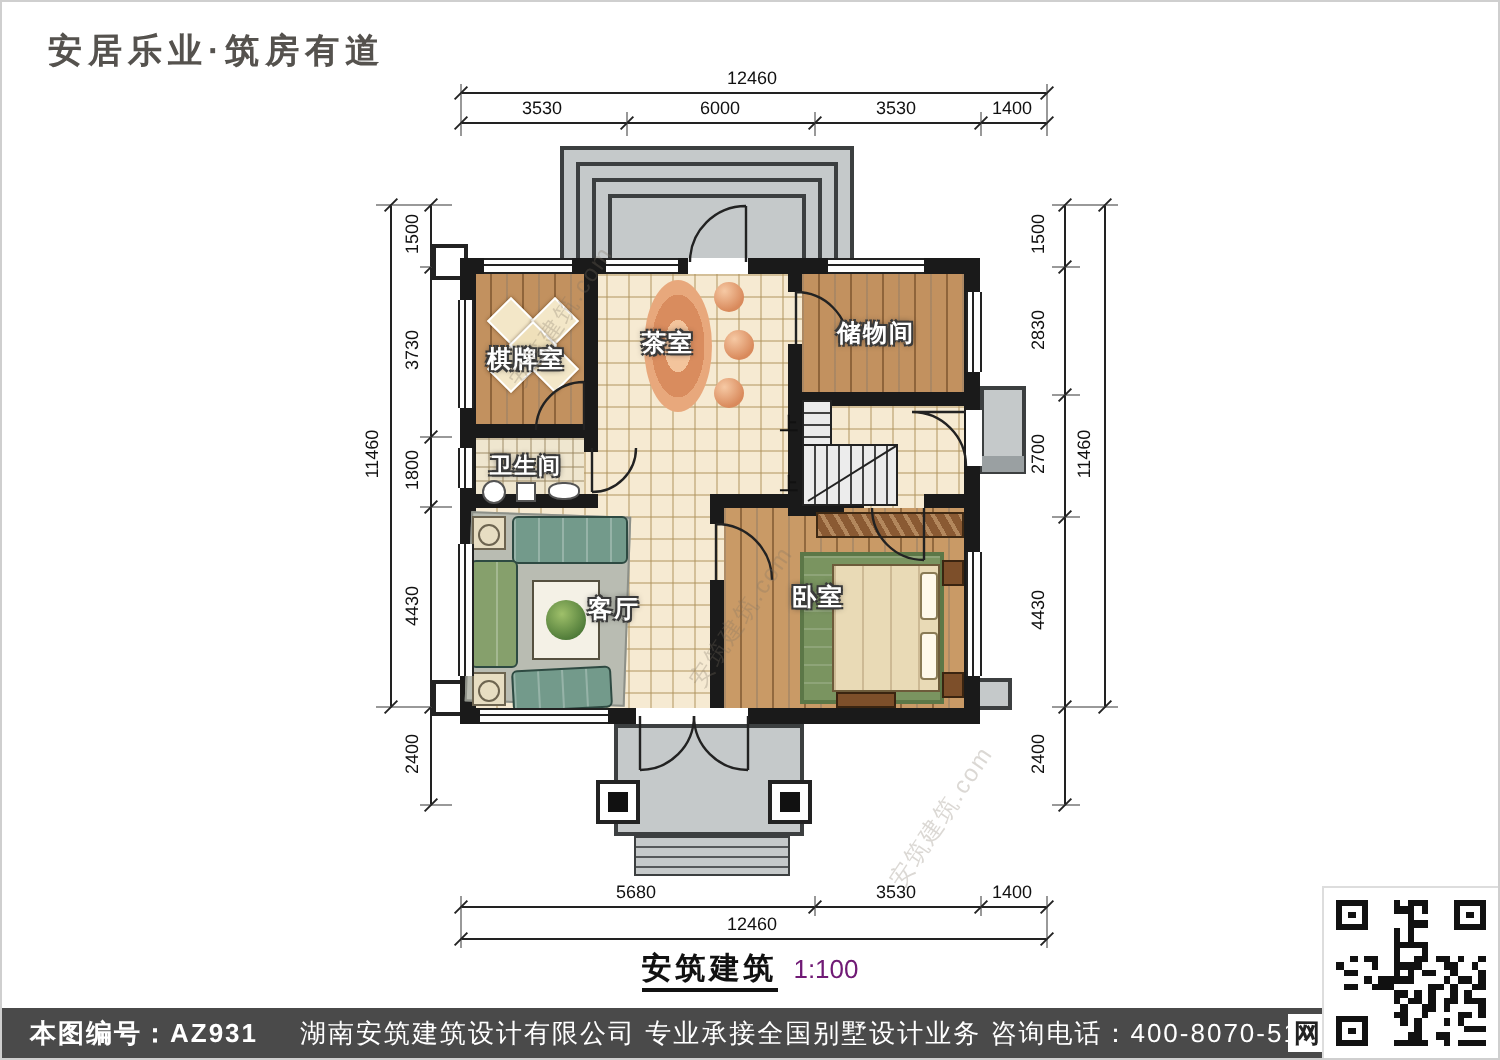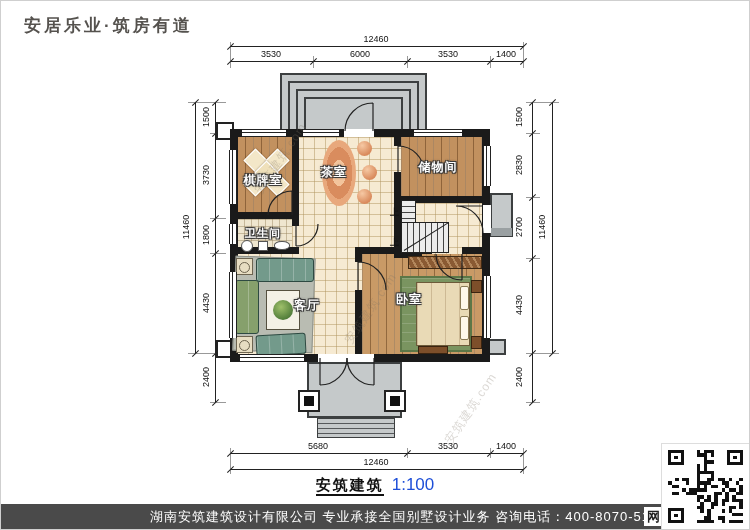--- a/index.html
+++ b/index.html
@@ -87,21 +87,21 @@
   .column i{position:absolute;left:4px;top:4px;width:10px;height:10px;background:#111;display:block}
   .steps{position:absolute;background:var(--porch);border:1px solid #3c3f40;z-index:22;
      background-image:repeating-linear-gradient(180deg,transparent 0 4px,#55585a 4px 5px)}
 
   .watermark{position:absolute;color:rgba(125,115,100,.28);font-size:12px;z-index:45;
      transform:rotate(-56deg);white-space:nowrap;letter-spacing:1px}
 
   
   .plan-title{position:absolute;left:0;right:0;top:475px;text-align:center;z-index:10}
   .plan-title .t{font-size:15px;font-weight:bold;color:#111;border-bottom:2px solid #111;padding-bottom:1px;letter-spacing:2px}
-  .plan-title .s{font-size:17px;color:#1d4ed8;margin-left:8px}
+  .plan-title .s{font-size:13px;color:#701a75;margin-left:8px}
 
   
   .footer{position:absolute;left:0;right:0;bottom:0;height:26px;background:var(--footer_bar);z-index:50;
      color:#fff;font-size:13px;line-height:26px;white-space:nowrap}
   .footer .doc{position:absolute;left:15px;font-weight:bold;letter-spacing:1px}
   .footer .co{position:absolute;left:150px;letter-spacing:1px}
   .net-box{position:absolute;left:644px;bottom:4px;width:19px;height:19px;background:#fff;color:#222;
      font-size:13px;line-height:19px;text-align:center;font-weight:bold;z-index:55}
   .qr{position:absolute;left:661px;top:443px;width:89px;height:87px;background:#fff;z-index:55;
      border:1px solid #ddd;box-sizing:border-box}
@@ -330,20 +330,21 @@
 
 <span class="watermark" style="left:240px;top:150px">安筑建筑.com</span>
 <span class="watermark" style="left:330px;top:300px">安筑建筑.com</span>
 <span class="watermark" style="left:430px;top:400px">安筑建筑.com</span>
 
 <div class="plan-title">
   <span class="t">安筑建筑</span><span class="s">1:100</span>
 </div>
 
 <div class="footer">
+  <span class="doc"><span>本图编号：</span><span>AZ931</span></span>
   <span class="co">湖南安筑建筑设计有限公司  专业承接全国别墅设计业务  咨询电话：400-8070-511</span>
 </div>
 <div class="net-box">网</div>
 <div class="qr">
   <div class="qr-in">
     <div class="qf tl">
         <i></i>
       </div>
     <div class="qf tr">
         <i></i>

